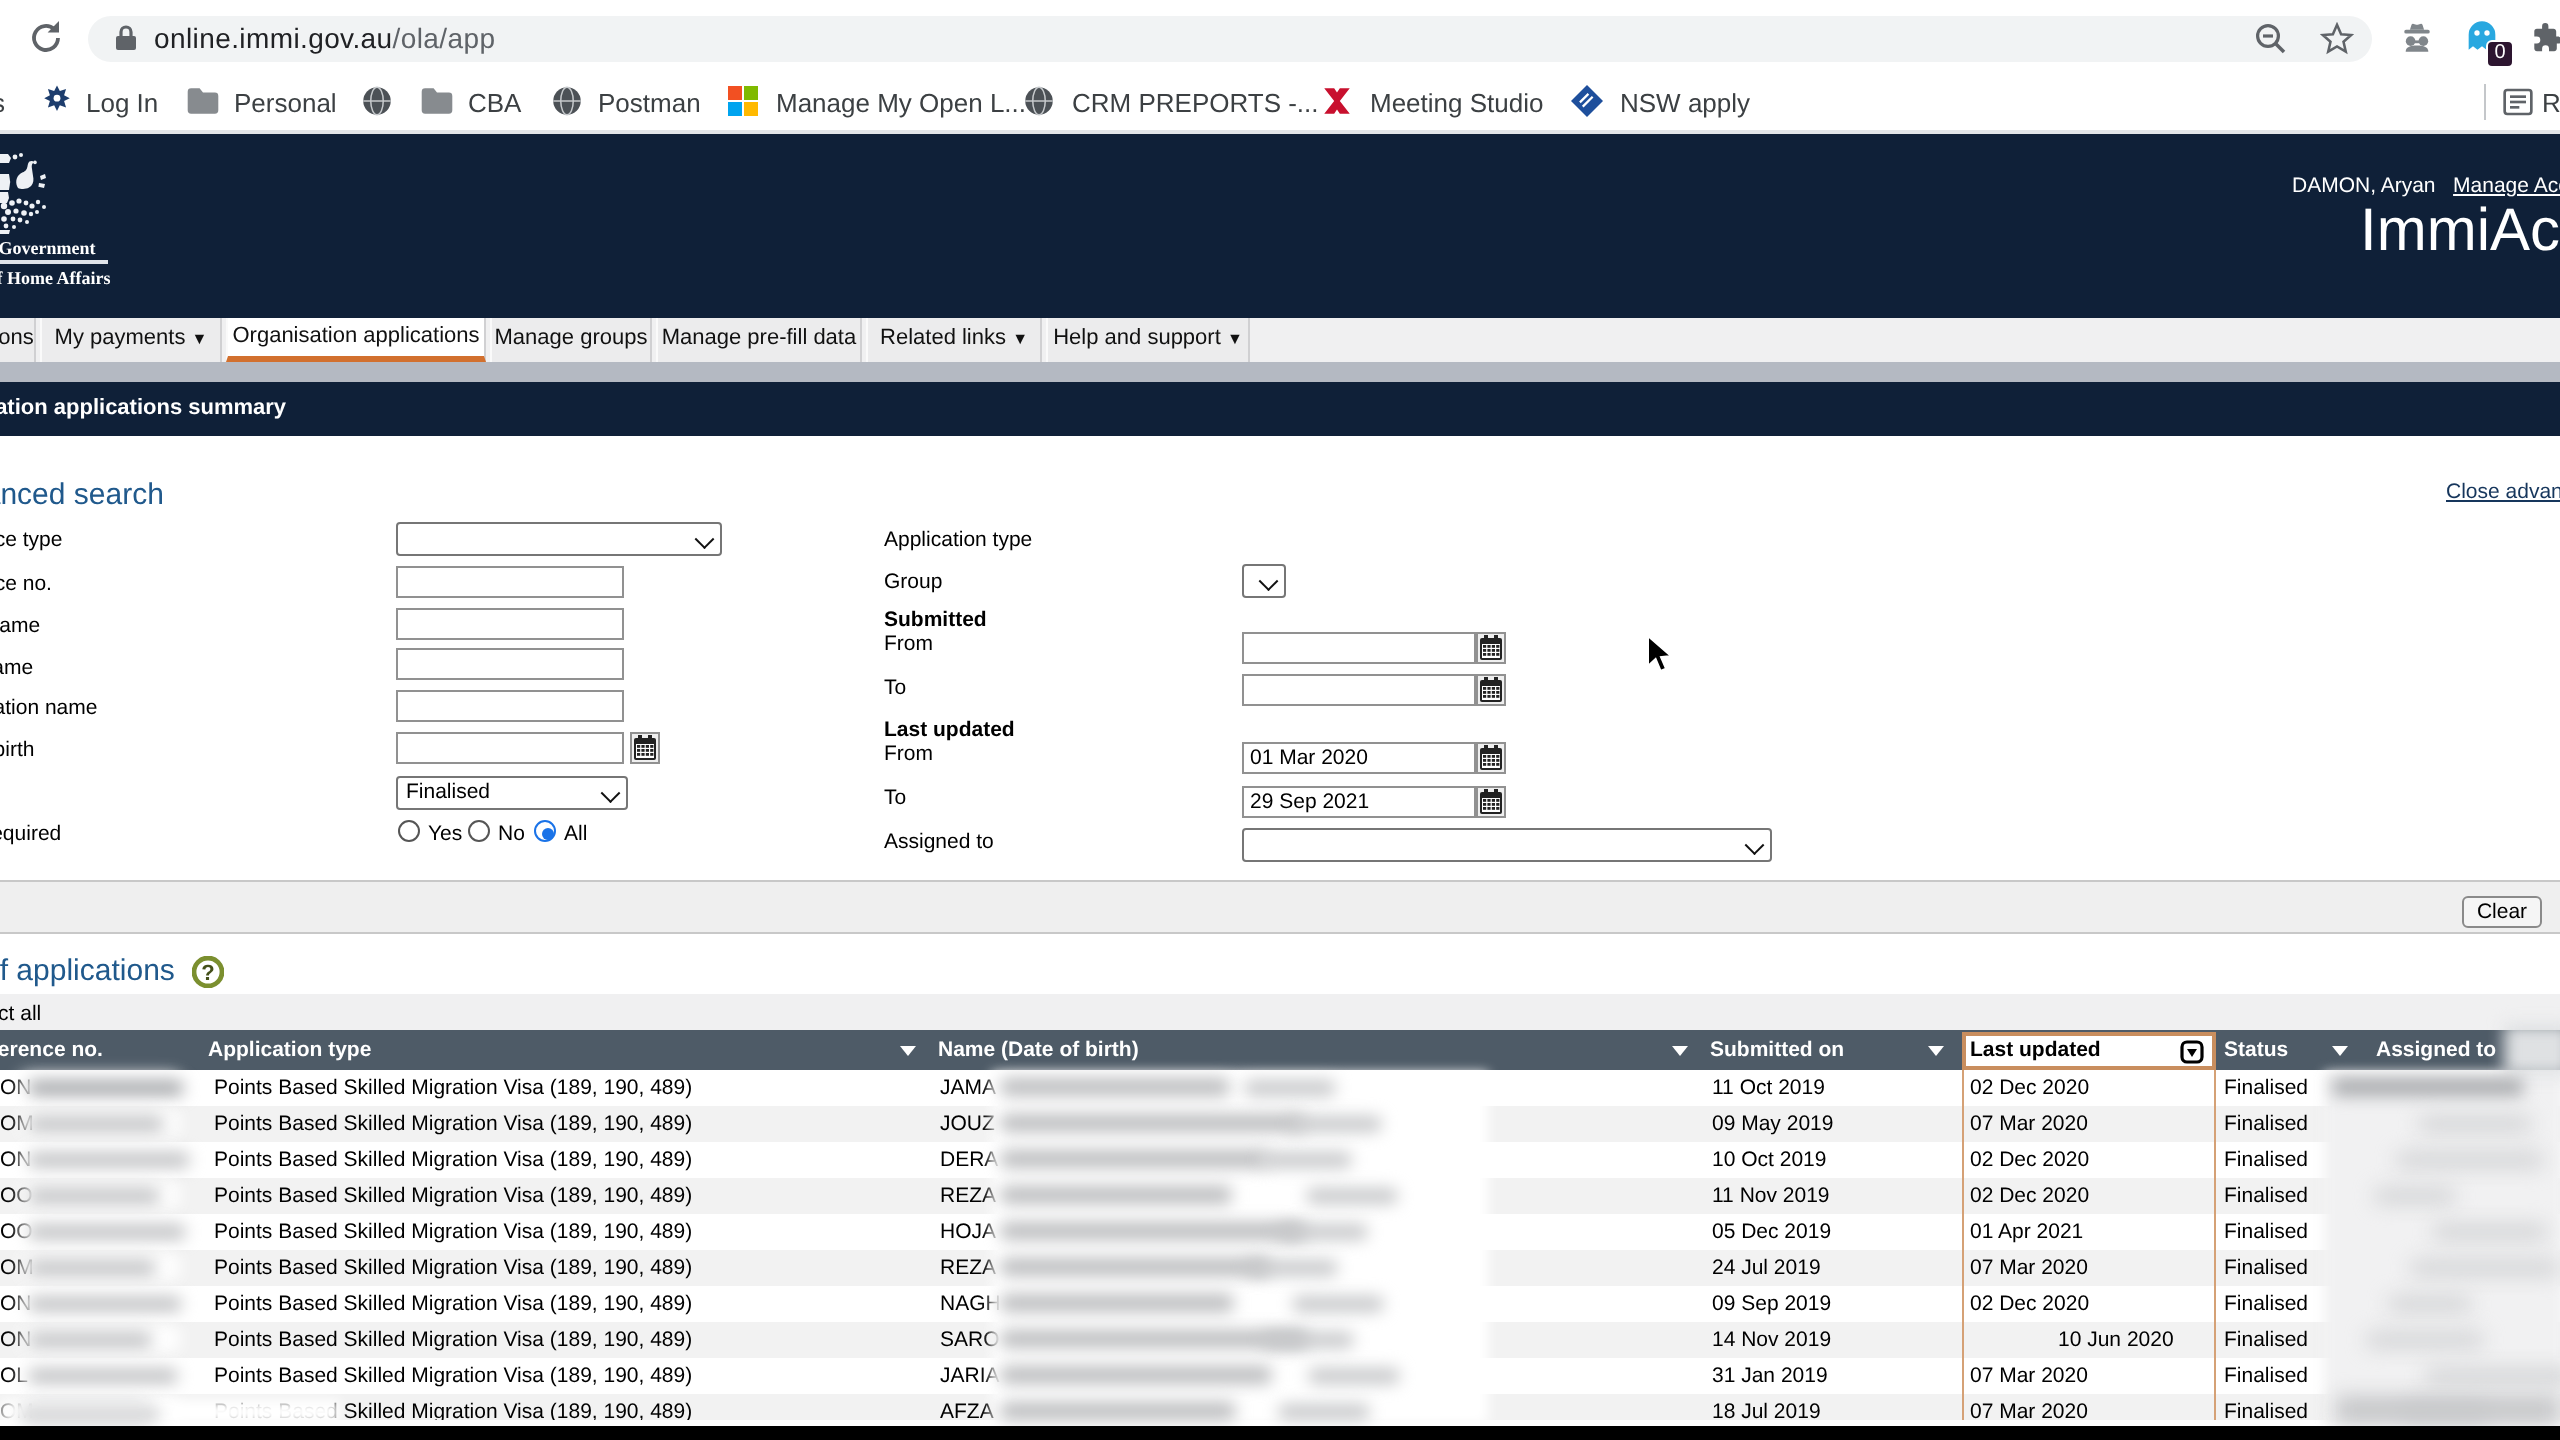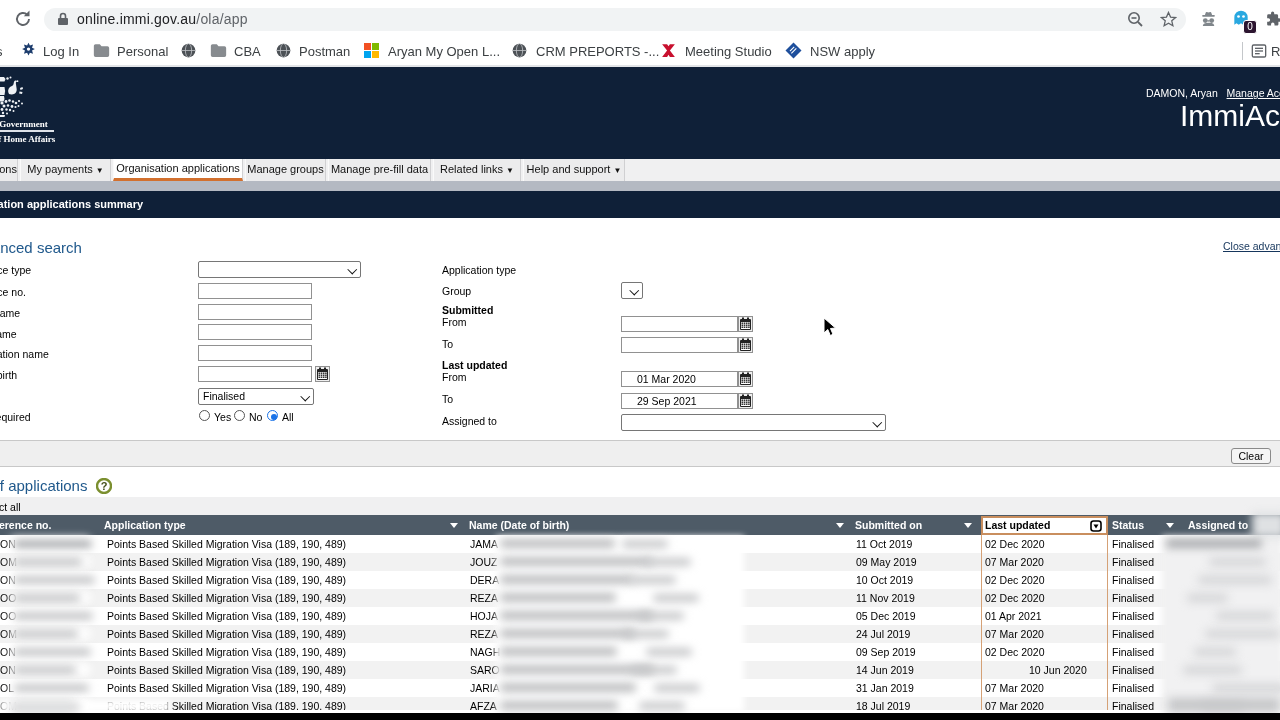--- a/index.html
+++ b/index.html
@@ -32,21 +32,21 @@
   font-size:11px; color:#111; text-align:center; line-height:21px; white-space:nowrap; }
 .tab.active { background:#fff; border-bottom:3px solid #d2702e; line-height:19px; }
 #silver { position:absolute; left:0; top:181px; width:1280px; height:10px; background:#b4b9c2; }
 #sumbar { position:absolute; left:0; top:191px; width:1280px; height:27px; background:#0f2038; }
 #sumbar span { position:absolute; left:-44px; top:7px; font-size:11px; font-weight:bold; color:#fff; white-space:nowrap; }
 
 
 .h2 { position:absolute; font-size:15px; color:#20598c; white-space:nowrap; }
 .lbl { position:absolute; font-size:10.5px; color:#000; white-space:nowrap; }
 .lbl b { font-weight:bold; }
-.inp { position:absolute; height:16px; background:#fff; border:1px solid #919191; font-size:10.5px; color:#000; padding:0 15px; line-height:14px; }
+.inp { position:absolute; height:16px; background:#fff; border:1px solid #919191; font-size:10.5px; color:#000; padding:0 3px; line-height:14px; }
 .sel { position:absolute; height:17px; background:#fff; border:1px solid #767676; border-radius:2px; font-size:10.5px; color:#000; line-height:15px; padding:0 4px; }
 .sel .ar { position:absolute; right:5px; top:3.5px; width:6.5px; height:6.5px; border:0; border-right:1.8px solid #111; border-bottom:1.8px solid #111; transform:rotate(45deg); }
 .cal { position:absolute; width:15px; height:16px; background:#efefef; border:1px solid #919191; }
 .link { font-size:10.5px; color:#16365c; text-decoration:underline; white-space:nowrap; }
 #clearbar { position:absolute; left:0; top:440px; width:1280px; height:27px; background:#efefef; border-top:1px solid #c8c8c8; border-bottom:1px solid #c8c8c8; }
 #clearbtn { position:absolute; left:1231px; top:448px; width:40px; height:16px; background:#f5f5f5; border:1px solid #8a8a8a; border-radius:3px; font-size:10.5px; text-align:center; line-height:14px; }
 
 
 #selall { position:absolute; left:0; top:497px; width:1280px; height:18px; background:#f0f0f1; }
 #thead { position:absolute; left:0; top:515px; width:1280px; height:20px; background:#4e5b67; }
@@ -133,21 +133,21 @@
     <ellipse cx="12" cy="12" rx="5" ry="11" fill="none" stroke="#c7cacd" stroke-width="1.2"></ellipse>
     <line x1="1" y1="12" x2="23" y2="12" stroke="#c7cacd" stroke-width="1.2"></line>
   </svg>
   <div class="bk" style="left:299px;">Postman</div>
   <svg class="abs" style="left:364px;top:43px" width="15" height="15" viewBox="0 0 15 15">
     <rect x="0" y="0" width="7" height="7" fill="#f25022"></rect>
       <rect x="8" y="0" width="7" height="7" fill="#7fba00"></rect>
     <rect x="0" y="8" width="7" height="7" fill="#00a4ef"></rect>
       <rect x="8" y="8" width="7" height="7" fill="#ffb900"></rect>
   </svg>
-  <div class="bk" style="left:388px;">Aryan My Open L...</div>
+  <div class="bk" style="left:388px;">Manage My Open L...</div>
   <svg class="abs" style="left:512px;top:43px" width="15" height="15" viewBox="0 0 24 24">
     <circle cx="12" cy="12" r="11" fill="#4c5156"></circle>
     <ellipse cx="12" cy="12" rx="5" ry="11" fill="none" stroke="#c7cacd" stroke-width="1.2"></ellipse>
     <line x1="1" y1="12" x2="23" y2="12" stroke="#c7cacd" stroke-width="1.2"></line>
   </svg>
   <div class="bk" style="left:536px;">CRM PREPORTS -...</div>
   <svg class="abs" style="left:660px;top:42px" width="17" height="17" viewBox="0 0 24 24">
     <path d="M3 3 h7 l2 3 2-3 h7 l-7 9 7 9 h-7 l-2-3 -2 3 H3 l7-9 Z" fill="#c8102e"></path>
   </svg>
   <div class="bk" style="left:685px;">Meeting Studio</div>
@@ -457,21 +457,21 @@
     <span class="cell" style="left:107px;">Points Based Skilled Migration Visa (189, 190, 489)</span>
     <span class="cell" style="left:470px;">NAGH</span>
     <span class="cell" style="left:856px;">09 Sep 2019</span>
     <span class="cell" style="left:985px;">02 Dec 2020</span>
     <span class="cell" style="left:1112px;">Finalised</span>
   </div>
       <div class="row alt" style="top:660.9499999999999px;">
     <span class="cell" style="left:0px;">ON</span>
     <span class="cell" style="left:107px;">Points Based Skilled Migration Visa (189, 190, 489)</span>
     <span class="cell" style="left:470px;">SARO</span>
-    <span class="cell" style="left:856px;">14 Jun 2019</span>
+    <span class="cell" style="left:856px;">14 Nov 2019</span>
     <span class="cell" style="left:1029px;">10 Jun 2020</span>
     <span class="cell" style="left:1112px;">Finalised</span>
   </div>
       <div class="row" style="top:678.9px;">
     <span class="cell" style="left:0px;">OL</span>
     <span class="cell" style="left:107px;">Points Based Skilled Migration Visa (189, 190, 489)</span>
     <span class="cell" style="left:470px;">JARIA</span>
     <span class="cell" style="left:856px;">31 Jan 2019</span>
     <span class="cell" style="left:985px;">07 Mar 2020</span>
     <span class="cell" style="left:1112px;">Finalised</span>

